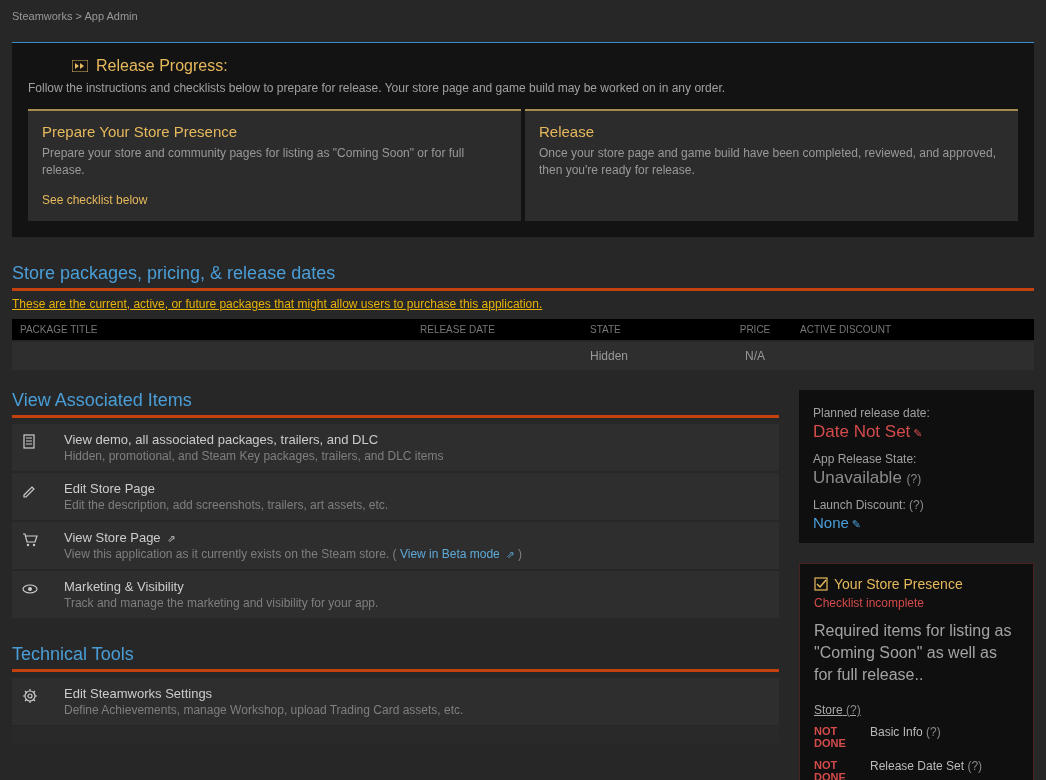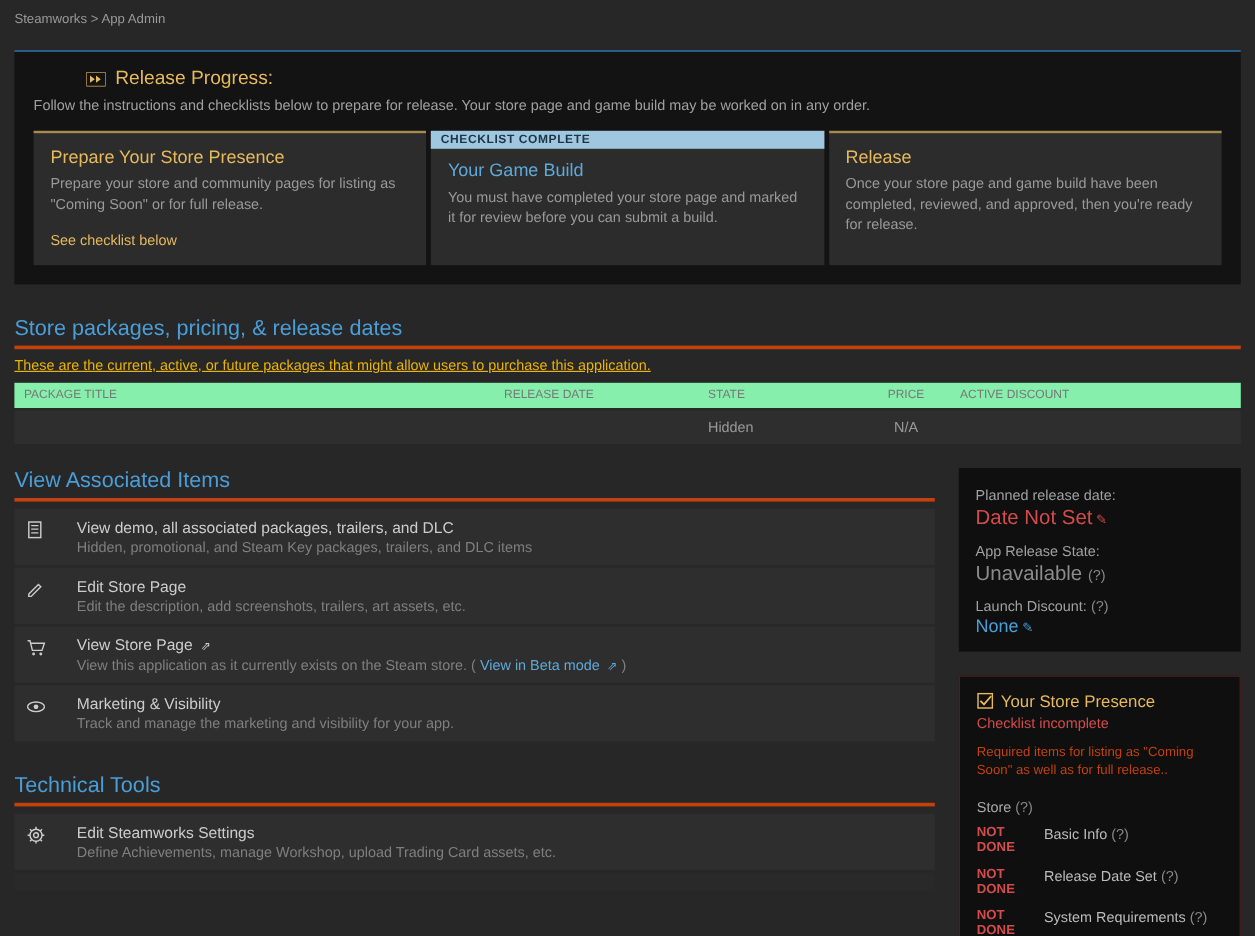--- a/index.html
+++ b/index.html
@@ -66,21 +66,21 @@
   font-weight: normal;
   margin: 26px 0 6px;
   border-bottom: 3px solid #c2410c;
   padding-bottom: 4px;
 }
 .section-sub { color: #eab308; font-size: 12px; margin-bottom: 8px; text-decoration: underline; }
 
 .pkg-table { width: 100%; }
 .pkg-table .thead {
   display: flex;
-  background: #86efac;
+  background: #000000;
   font-size: 10px;
   color: #777;
   text-transform: uppercase;
   padding: 5px 8px;
 }
 .pkg-table .trow {
   display: flex;
   background: #2e2e2e;
   font-size: 12px;
   color: #999;
@@ -129,22 +129,22 @@
 .edit-icon::after { content: "✎"; font-size: 11px; margin-left: 3px; }
 .ext-icon::after { content: "⇗"; font-size: 10px; margin-left: 3px; }
 
 .checklist-box {
   border: 1px solid #4a2020;
   background: #0f0f0f;
   padding: 12px 14px;
 }
 .cb-title { color: #e6b95c; font-size: 14px; margin-bottom: 4px; display: flex; align-items: center; gap: 6px; }
 .cb-sub { color: #d44b4b; font-size: 12px; margin-bottom: 10px; }
-.cb-intro { color: #c2410c; font-size: 11px; line-height: 1.4; margin-bottom: 16px; }
-.cb-group { color: #aaa; font-size: 12px; margin-bottom: 8px; }
+.cb-intro { color: #a3a3a3; font-size: 16px; line-height: 1.4; margin-bottom: 16px; }
+.cb-group { color: #aaa; font-size: 12px; text-decoration: underline; margin-bottom: 8px; }
 .cb-item { display: flex; gap: 18px; margin-bottom: 10px; font-size: 12px; }
 .cb-status { flex: 0 0 38px; color: #d44b4b; font-weight: bold; line-height: 1.1; font-size: 11px; }
 .cb-label { flex: 1; color: #bbb; }
 
 svg { display: block; }
 </style>
 </head>
 <body>
 
 <div class="breadcrumbs">
@@ -165,25 +165,20 @@
       </span>
       <span>Release Progress:</span>
     </div>
     <div class="rp-desc">Follow the instructions and checklists below to prepare for release. Your store page and game build may be worked on in any order.</div>
     <div class="progress-cards">
       <div class="pcard">
         <h3>Prepare Your Store Presence</h3>
         <p>Prepare your store and community pages for listing as "Coming Soon" or for full release.</p>
         <span class="see-link">See checklist below</span>
       </div>
-      <div class="pcard complete">
-        <div class="badge">CHECKLIST COMPLETE</div>
-        <h3>Your Game Build</h3>
-        <p>You must have completed your store page and marked it for review before you can submit a build.</p>
-      </div>
       <div class="pcard">
         <h3>Release</h3>
         <p>Once your store page and game build have been completed, reviewed, and approved, then you're ready for release.</p>
       </div>
     </div>
   </div>
 
   <div class="section-title">Store packages, pricing, &amp; release dates</div>
   <div class="section-sub">These are the current, active, or future packages that might allow users to purchase this application.</div>
   <div class="pkg-table">

